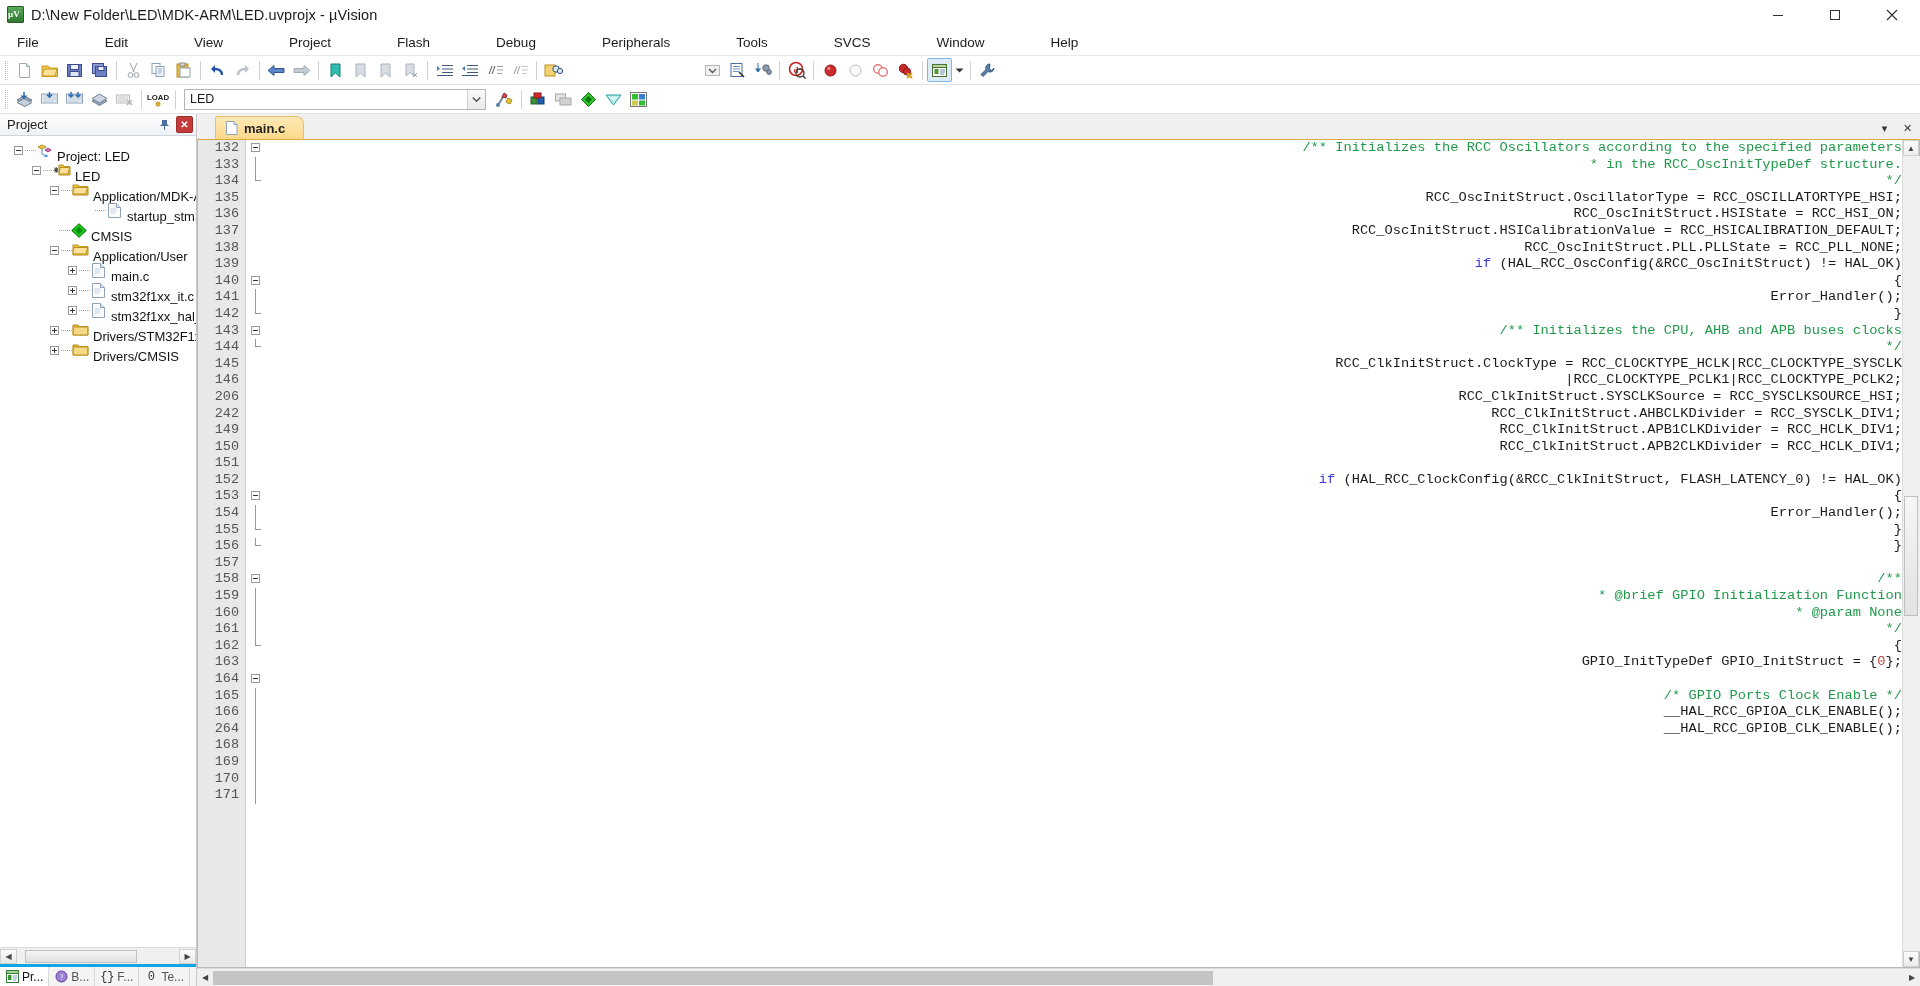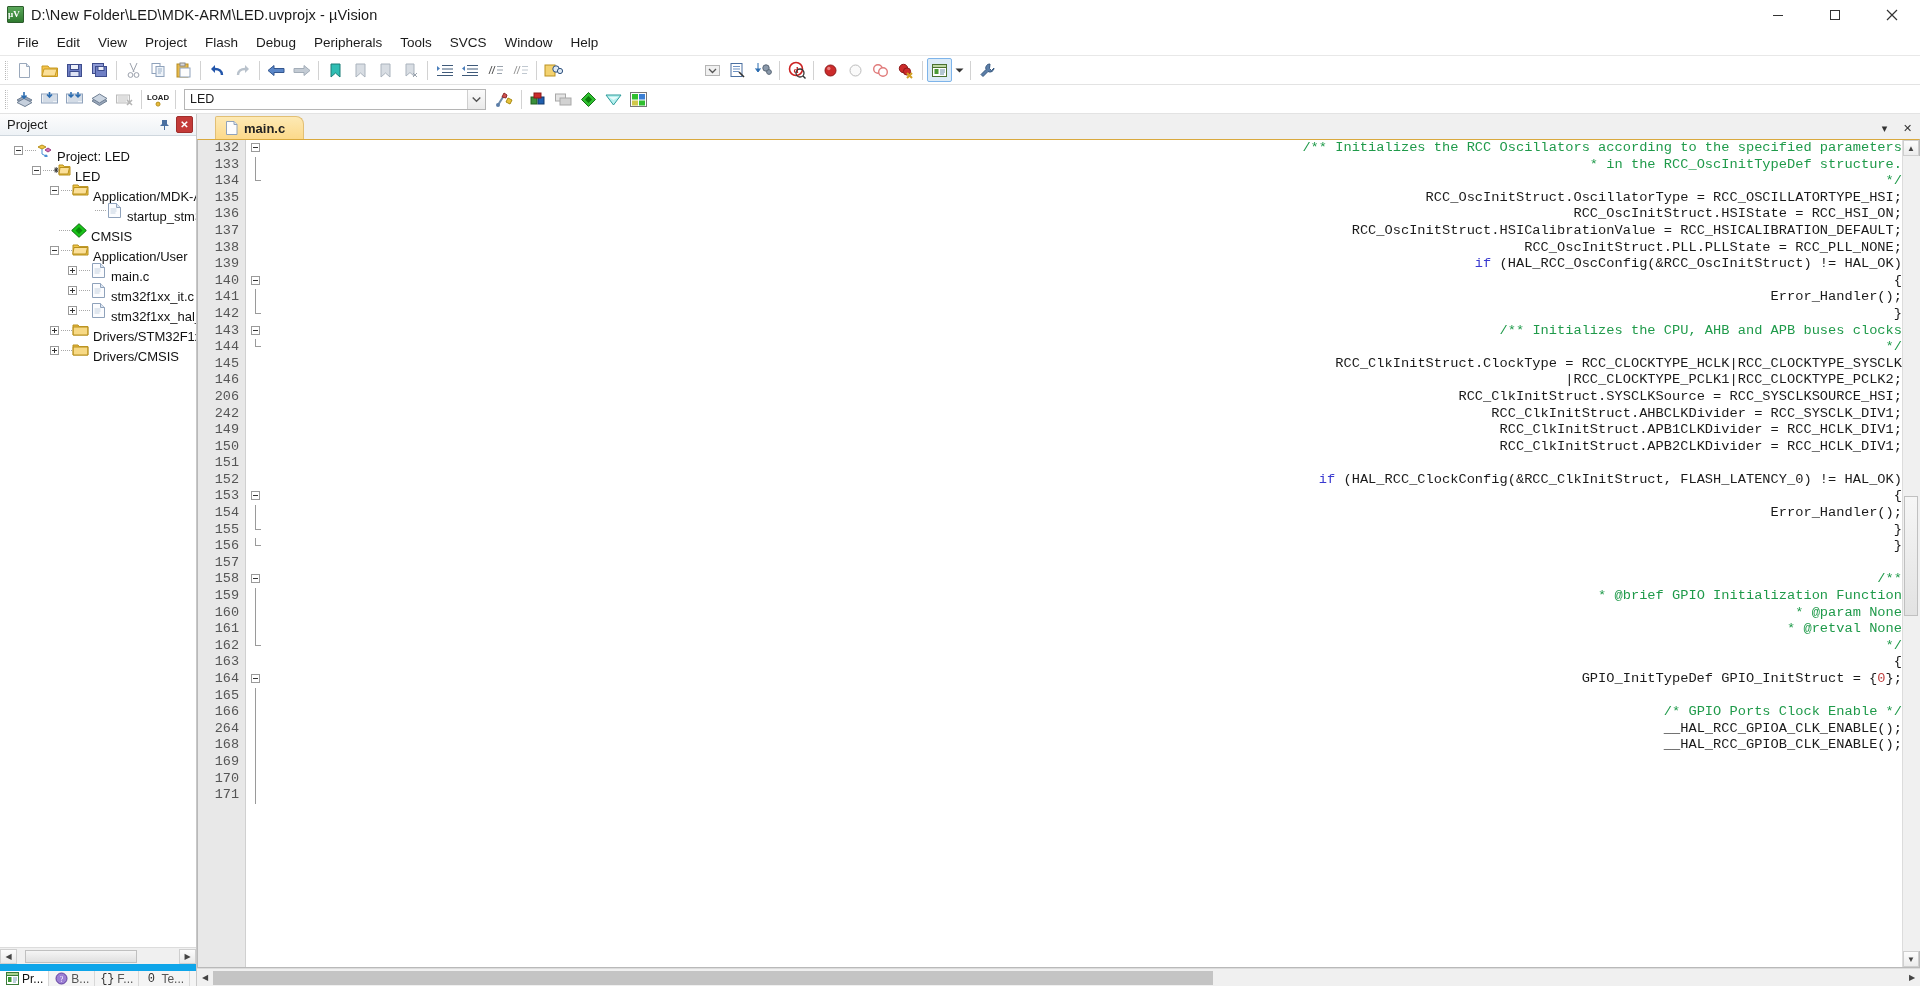--- a/index.html
+++ b/index.html
@@ -35,20 +35,21 @@
   }
   .winbtn svg { display: block; }
 
   
   .menubar {
     height: 26px; flex: 0 0 26px;
     display: flex; align-items: center;
     background: #ffffff;
     padding-left: 8px;
     border-bottom: 1px solid #e8e8e8;
+    gap: 48px;
   }
   .menuitem {
     font-size: 13.5px; color: #1b1b1b; padding: 3px 9px; white-space: nowrap;
   }
 
   
   .toolbar {
     height: 29px; flex: 0 0 29px;
     display: flex; align-items: center;
     background: #ffffff;
@@ -116,21 +117,21 @@
     height: 17px; flex: 0 0 17px; display: flex; align-items: center;
     background: #f0f0f0; border-top: 1px solid #dcdcdc;
   }
   .hs-arrow { width: 17px; height: 15px; display:flex; align-items:center; justify-content:center;
               background: linear-gradient(#fcfcfc,#e9e9e9); border:1px solid #cfcfcf; font-size:8px; color:#444;}
   .hs-track { flex: 1 1 auto; height: 15px; background: #f0f0f0; position: relative; }
   .hs-thumb { position:absolute; left: 8px; top: 1px; width: 112px; height: 13px;
               background: linear-gradient(#f5f5f5,#e0e0e0); border: 1px solid #c0c0c0; }
 
   .bottabs { height: 22px; flex: 0 0 22px; display: flex; align-items: stretch;
-             background: #f4f4f4; border-top: 7px solid #0ea5e9; }
+             background: #f4f4f4; border-top: 3px solid #0ea5e9; }
   .btab { display:flex; align-items:center; padding: 0 5px; font-size: 12px; color:#555;
           border-right: 1px solid #d8d8d8; gap: 3px; white-space: nowrap; }
   .btab.sel { background:#fff; color:#111; }
   .btab .bicon { width:14px; height:14px; display:flex; align-items:center; justify-content:center; }
 
   
   .editor-area { flex: 1 1 auto; display:flex; flex-direction: column; min-width:0; background:#f0f0f0; }
   .tabstrip { height: 25px; flex: 0 0 25px; display:flex; align-items:flex-end;
               background:#f0f0f0; position:relative; padding-left: 18px; }
   .etab {
@@ -938,21 +939,20 @@
               <div class="cl">&nbsp;</div>
               <div class="cl">  <span class="c-kw">if</span> (HAL_RCC_ClockConfig(&amp;RCC_ClkInitStruct, FLASH_LATENCY_0) != HAL_OK)</div>
               <div class="cl">  {</div>
               <div class="cl">    Error_Handler();</div>
               <div class="cl">  }</div>
               <div class="cl">}</div>
               <div class="cl">&nbsp;</div>
               <div class="cl"><span class="c-cmt">/**</span></div>
               <div class="cl"><span class="c-cmt">  * @brief GPIO Initialization Function</span></div>
               <div class="cl"><span class="c-cmt">  * @param None</span></div>
-              <div class="cl"><span class="c-cmt">  * @retval None</span></div>
               <div class="cl"><span class="c-cmt">  */</span></div>
               <div class="cl">{</div>
               <div class="cl">  GPIO_InitTypeDef GPIO_InitStruct = {<span class="c-num">0</span>};</div>
               <div class="cl">&nbsp;</div>
               <div class="cl"><span class="c-cmt">  /* GPIO Ports Clock Enable */</span></div>
               <div class="cl">  __HAL_RCC_GPIOA_CLK_ENABLE();</div>
               <div class="cl">  __HAL_RCC_GPIOB_CLK_ENABLE();</div>
               <div class="cl">&nbsp;</div>
             </div>
         </div>

